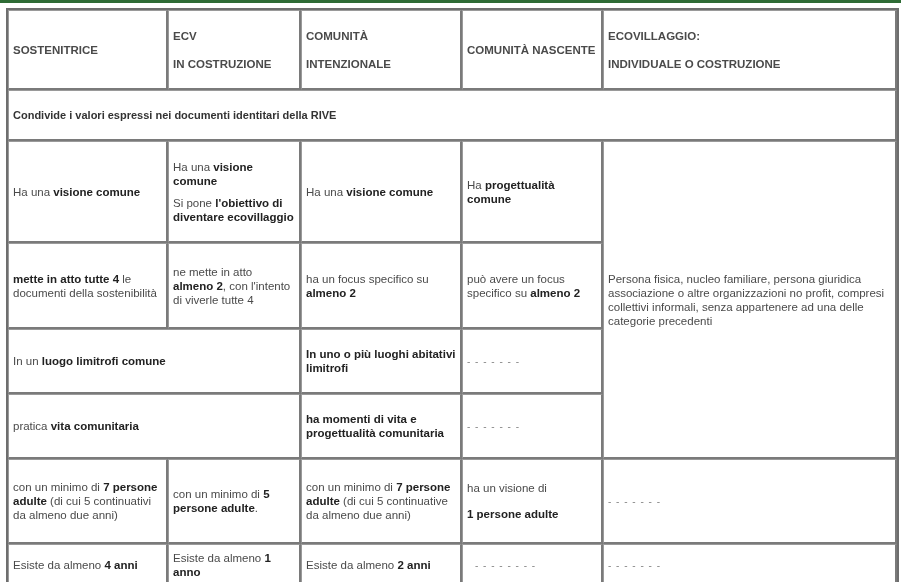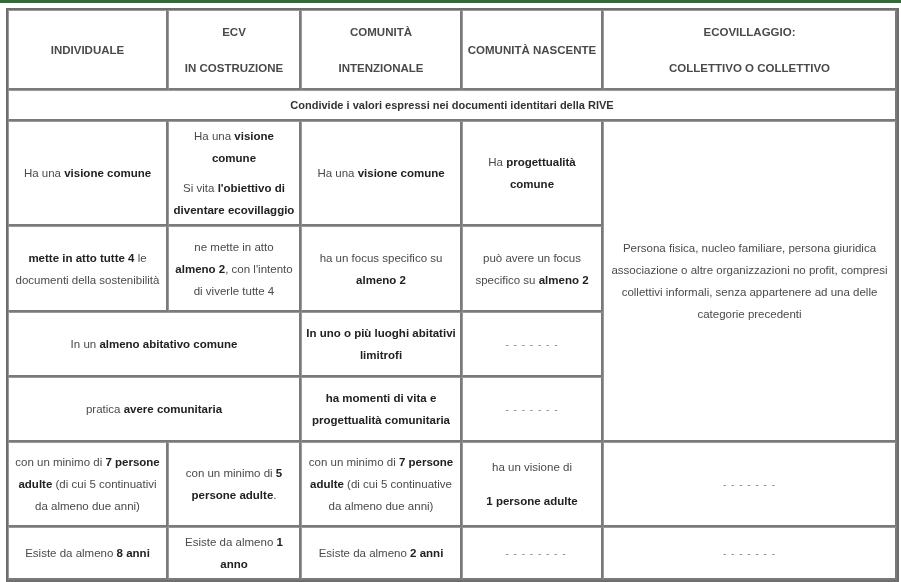--- a/index.html
+++ b/index.html
@@ -8,23 +8,22 @@
   .topbar { position: absolute; left: 0; top: 0; width: 901px; height: 3px; background: #2e6b35; }
   table.grid {
     position: absolute; left: 6px; top: 8px;
     width: 889px; border-collapse: separate; border-spacing: 0;
     border: 2px solid #6e6e6e; table-layout: fixed;
   }
   table.grid td {
     border: 2px solid #7a7a7a;
     border-top: 1px solid #9a9a9a; border-left: 1px solid #9a9a9a;
     padding: 3px 4px; vertical-align: middle;
-    font-size: 11.5px; line-height: 22px; color: #4a4a4a;
+    font-size: 11.5px; line-height: 14px; color: #4a4a4a;
     background: #ffffff;
-    text-align: center;
   }
   td.hdr { font-weight: bold; color: #333333; font-size: 11px; }
   td.top { vertical-align: top; }
   b { color: #222222; font-weight: bold; }
   .gap { display: block; height: 14px; }
   .dash { color: #888888; letter-spacing: 1px; font-size: 10px; }
 </style>
 </head>
 <body>
 
@@ -34,67 +33,67 @@
   <colgroup>
     <col style="width:160px">
       <col style="width:133px">
       <col style="width:161px">
       <col style="width:141px">
       <col style="width:294px">
   </colgroup>
 
   <tbody>
       <tr style="height:80px">
-    <td class="hdr"><span>INDIVIDUALE</span></td>
+    <td class="hdr"><span>SOSTENITRICE</span></td>
     <td class="hdr"><span>ECV</span><span class="gap"></span><span>IN COSTRUZIONE</span></td>
     <td class="hdr"><span>COMUNITÀ</span><span class="gap"></span><span>INTENZIONALE</span></td>
     <td class="hdr"><span>COMUNITÀ NASCENTE</span></td>
-    <td class="hdr"><span>ECOVILLAGGIO:</span><span class="gap"></span><span>COLLETTIVO O COLLETTIVO</span></td>
+    <td class="hdr"><span>ECOVILLAGGIO:</span><span class="gap"></span><span>INDIVIDUALE O COSTRUZIONE</span></td>
   </tr>
 
-  <tr style="height:30px">
+  <tr style="height:51px">
     <td colspan="5" class="top"><b style="color:#333;font-size:11px">Condivide i valori espressi nei documenti identitari della RIVE</b></td>
   </tr>
 
   <tr style="height:102px">
     <td><span>Ha una </span><b>visione comune</b></td>
-    <td><span>Ha una </span><b>visione comune</b><span class="gap" style="height:8px"></span><span>Si vita </span><b>l'obiettivo di diventare ecovillaggio</b></td>
+    <td><span>Ha una </span><b>visione comune</b><span class="gap" style="height:8px"></span><span>Si pone </span><b>l'obiettivo di diventare ecovillaggio</b></td>
     <td><span>Ha una </span><b>visione comune</b></td>
     <td><span>Ha </span><b>progettualità comune</b></td>
     <td rowspan="4"><span>Persona fisica, nucleo familiare, persona giuridica associazione o altre organizzazioni no profit, compresi collettivi informali, senza appartenere ad una delle categorie precedenti</span></td>
   </tr>
 
   <tr style="height:86px">
     <td><b>mette in atto tutte 4</b><span> le documenti della sostenibilità</span></td>
     <td><span>ne mette in atto </span><b>almeno 2</b><span>, con l'intento di viverle tutte 4</span></td>
     <td><span>ha un focus specifico su </span><b>almeno 2</b></td>
     <td><span>può avere un focus specifico su </span><b>almeno 2</b></td>
   </tr>
 
   <tr style="height:65px">
-    <td colspan="2"><span>In un </span><b>almeno abitativo comune</b></td>
+    <td colspan="2"><span>In un </span><b>luogo limitrofi comune</b></td>
     <td class="top"><b>In uno o più luoghi abitativi limitrofi</b></td>
     <td><span class="dash">- - - - - - -</span></td>
   </tr>
 
   <tr style="height:65px">
-    <td colspan="2"><span>pratica </span><b>avere comunitaria</b></td>
+    <td colspan="2"><span>pratica </span><b>vita comunitaria</b></td>
     <td class="top"><b>ha momenti di vita e progettualità comunitaria</b></td>
     <td><span class="dash">- - - - - - -</span></td>
   </tr>
 
   <tr style="height:85px">
     <td class="top"><span>con un minimo di </span><b>7 persone adulte</b><span> (di cui 5 continuativi da almeno due anni)</span></td>
     <td><span>con un minimo di </span><b>5 persone adulte</b><span>.</span></td>
     <td class="top"><span>con un minimo di </span><b>7 persone adulte</b><span> (di cui 5 continuative da almeno due anni)</span></td>
     <td class="top"><span>ha un visione di</span><span class="gap" style="height:12px"></span><b>1 persone adulte</b></td>
     <td><span class="dash">- - - - - - -</span></td>
   </tr>
 
   <tr style="height:43px">
-    <td class="top"><span>Esiste da almeno </span><b>8 anni</b></td>
+    <td class="top"><span>Esiste da almeno </span><b>4 anni</b></td>
     <td class="top"><span>Esiste da almeno </span><b>1 anno</b></td>
     <td class="top"><span>Esiste da almeno </span><b>2 anni</b></td>
     <td class="top"><span class="dash" style="padding-left:8px">- - - - -  - - -</span></td>
     <td class="top"><span class="dash">- - - - - - -</span></td>
   </tr>
 </tbody>
   </table>
 
 </body></html>

